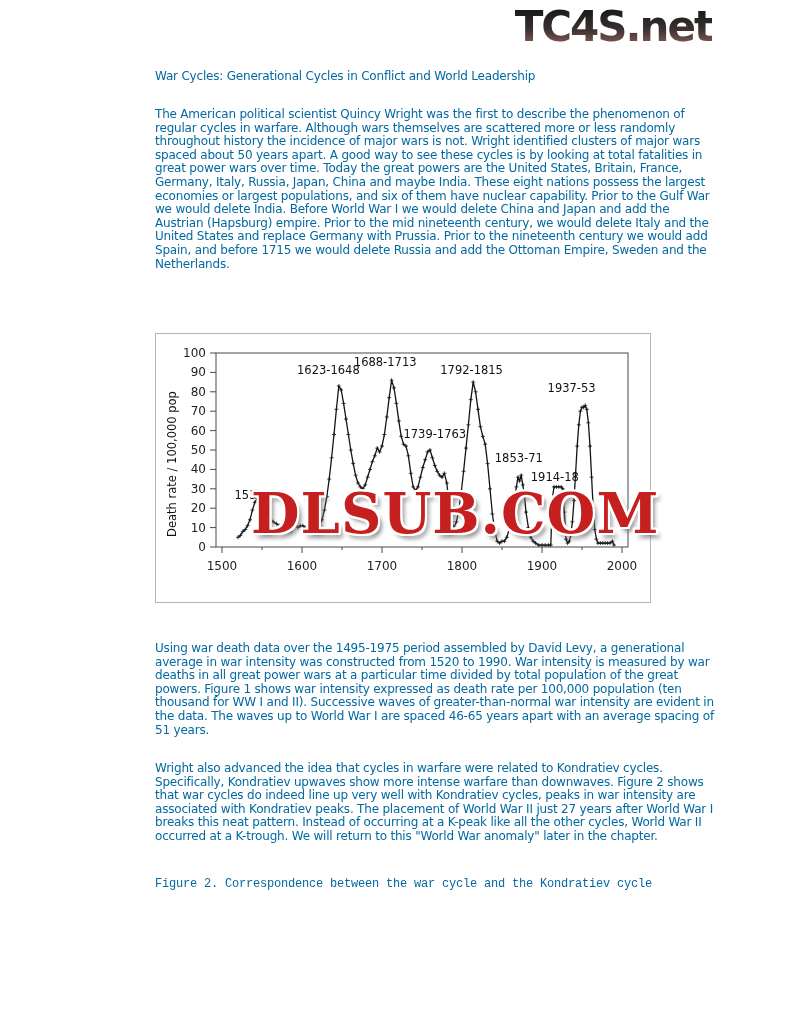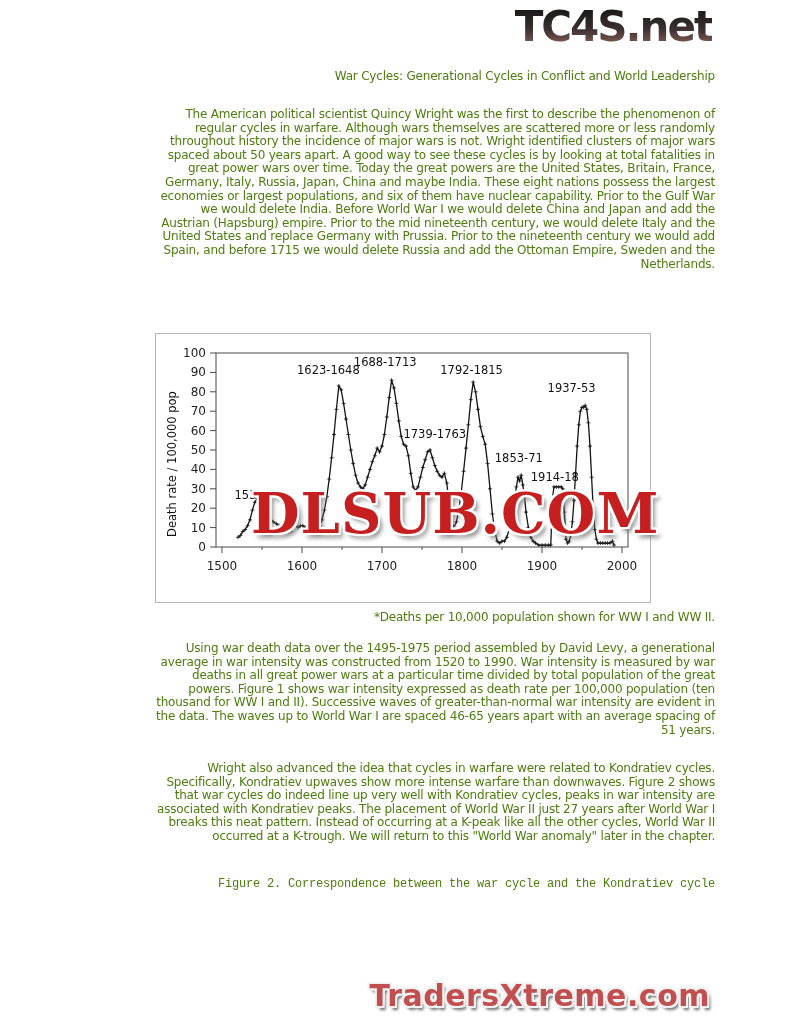--- a/index.html
+++ b/index.html
@@ -1,19 +1,19 @@
 <!DOCTYPE html>
 <html><head>
 <meta charset="utf-8">
 <style>
   html,body{margin:0;padding:0;background:#fff;}
   .page{position:relative;width:720px;height:1024px;background:#fff;overflow:hidden;
         font-family:"DejaVu Sans",sans-serif;color:#1e1e1e;}
   .textblock{position:absolute;left:155px;width:560px;font-size:12px;line-height:13.6px;
-             letter-spacing:-0.2px;color:#4d7c0f;text-align:right;}
+             letter-spacing:-0.2px;color:#0369a1;}
   .logo-top{position:absolute;top:2px;right:8px;font-family:"DejaVu Sans",sans-serif;
             font-weight:bold;font-size:42px;letter-spacing:-2px;white-space:nowrap;
             background:linear-gradient(180deg,#161616 10%,#3a3030 55%,#96665f 95%);
             -webkit-background-clip:text;background-clip:text;color:transparent;}
   .logo-bottom{position:absolute;top:978px;right:10px;font-family:"DejaVu Sans",sans-serif;
             font-weight:bold;font-size:30px;letter-spacing:0.5px;color:#c14f4f;white-space:nowrap;
             text-shadow:-2px -2px 0 #f2f2f2,2px -2px 0 #f2f2f2,-2px 2px 0 #f2f2f2,2px 2px 0 #f2f2f2,
                         0 -2px 0 #f2f2f2,0 2px 0 #f2f2f2,-2px 0 0 #f2f2f2,2px 0 0 #f2f2f2,
                         3px 4px 3px rgba(70,70,70,.8);}
   .figure{position:absolute;left:155px;top:333px;width:494px;height:268px;
@@ -89,23 +89,21 @@
         <text x="278.8" y="104.36" text-anchor="middle" class="ann">1739-1763</text>
         <text x="315.6" y="40.34" text-anchor="middle" class="ann">1792-1815</text>
         <text x="362.8" y="127.64" text-anchor="middle" class="ann">1853-71</text>
         <text x="398.8" y="147.04000000000002" text-anchor="middle" class="ann">1914-18</text>
         <text x="415.6" y="57.80000000000001" text-anchor="middle" class="ann">1937-53</text>
         <text x="20" y="130" text-anchor="middle" class="ann" transform="rotate(-90 20 130)">Death rate / 100,000 pop</text>
       </svg>
     <div class="watermark">DLSUB.COM</div>
   </div>
 
-  <div class="textblock" style="top:611px;">*Deaths per 10,000 population shown for WW I and WW II.</div>
 
   <div class="textblock" style="top:642px;">Using war death data over the 1495-1975 period assembled by David Levy, a generational average in war intensity was constructed from 1520 to 1990. War intensity is measured by war deaths in all great power wars at a particular time divided by total population of the great powers. Figure 1 shows war intensity expressed as death rate per 100,000 population (ten thousand for WW I and II). Successive waves of greater-than-normal war intensity are evident in the data. The waves up to World War I are spaced 46-65 years apart with an average spacing of 51 years.</div>
 
   <div class="textblock" style="top:762px;">Wright also advanced the idea that cycles in warfare were related to Kondratiev cycles. Specifically, Kondratiev upwaves show more intense warfare than downwaves. Figure 2 shows that war cycles do indeed line up very well with Kondratiev cycles, peaks in war intensity are associated with Kondratiev peaks. The placement of World War II just 27 years after World War I breaks this neat pattern. Instead of occurring at a K-peak like all the other cycles, World War II occurred at a K-trough. We will return to this "World War anomaly" later in the chapter.</div>
 
   <div class="textblock" style="top:878px;font-family:Liberation Mono, monospace;">Figure 2. Correspondence between the war cycle and the Kondratiev cycle</div>
 
-  <div class="logo-bottom">TradersXtreme.com</div>
 
 </div>
 
 </body></html>

